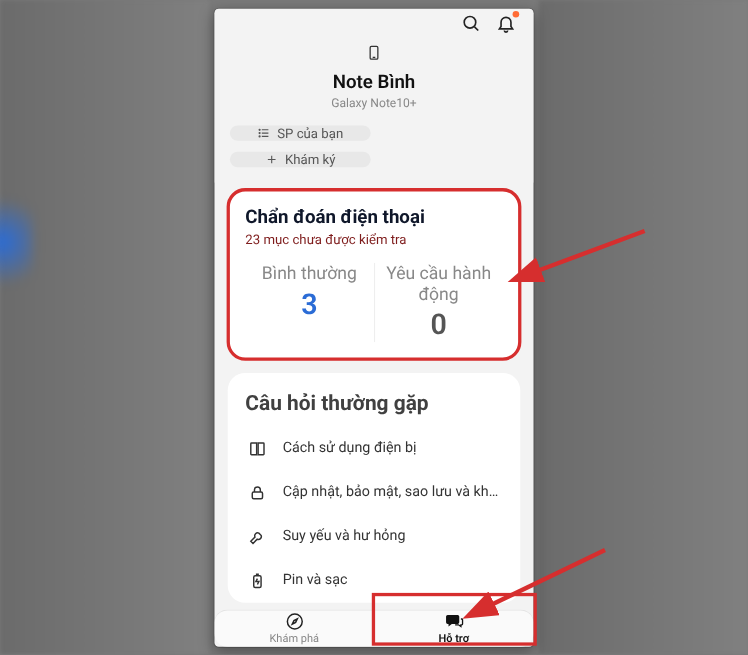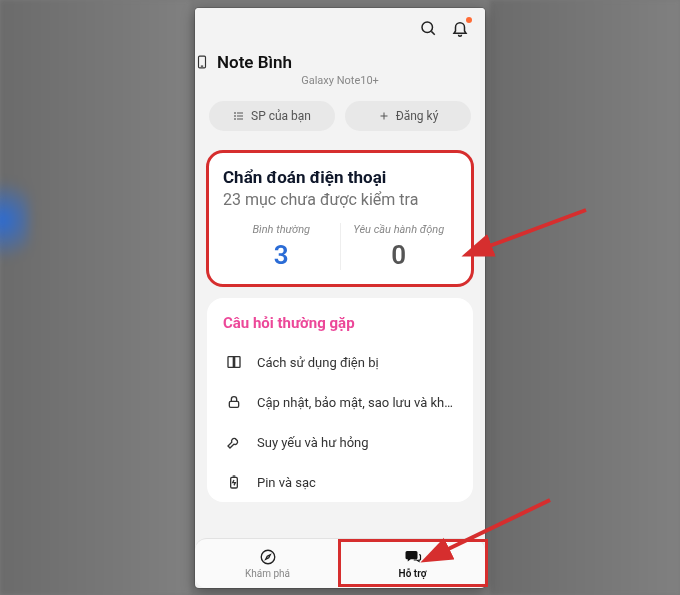--- a/index.html
+++ b/index.html
@@ -61,21 +61,21 @@
   }
   .icon { display:inline-flex; align-items:center; justify-content:center; color:#222; }
   .bell-wrap { position:relative; }
   .bell-dot { position:absolute; top:-2px; right:-3px; width:6px; height:6px; border-radius:50%; background:#ff6b35; }
 
   .device-header {
     text-align:center;
     padding: 4px 0 8px;
     background:#f3f3f3;
   }
-  .device-row { display:flex; align-items:center; justify-content:flex-start; gap:8px; }
+  .device-row { display:flex; align-items:center; justify-content:space-between; gap:8px;flex-direction:column; }
   .device-name-line {
     position:relative;
     font-size: 17px;
     font-weight:600;
     color:#111;
   }
   .highlight {
     position:absolute;
     left:-4px; right:-4px; top:2px; bottom:2px;
     background: #d9e84a;
@@ -84,20 +84,21 @@
     transform: rotate(-1deg);
   }
   .device-sub { font-size:11px; color:#888; margin-top:2px; }
 
   .pill-row {
     display:flex;
     gap:10px;
     justify-content:center;
     padding: 6px 14px 14px;
     background:#f3f3f3;
+    flex-direction:column;
   }
   .pill {
     flex:1;
     height:30px;
     border-radius:15px;
     background:#e8e8e8;
     color:#555;
     font-size:12px;
     display:flex;
     align-items:center;
@@ -107,31 +108,31 @@
   }
 
   .card {
     margin: 6px 12px;
     background:#ffffff;
     border-radius:16px;
     padding:16px 16px;
   }
   .diag-card { position:relative; outline: 3px solid #d62e2e; outline-offset:-2px; }
   .diag-title { font-size:17px; font-weight:700; color:#0f172a; }
-  .diag-sub { font-size:16px; color:#737373; margin-top:3px; }
+  .diag-sub { font-size:12px; color:#7f1d1d; margin-top:3px; }
   .diag-stats { display:flex; margin-top:14px; }
   .stat { flex:1; text-align:center; }
   .stat + .stat { border-left:1px solid #eee; }
-  .stat-label { font-size:11px; color:#888;font-style:italic; }
+  .stat-label { font-size:16px; color:#888; }
   .stat-value { font-size:26px; font-weight:600; margin-top:4px; }
   .stat-value.blue { color:#2b6cd6; }
   .stat-value.gray { color:#555; }
 
   .faq-card { padding-bottom: 0; }
-  .faq-title { font-size:15px; font-weight:700; color:#ec4899; margin-bottom:10px; }
+  .faq-title { font-size:19px; font-weight:700; color:#404040; margin-bottom:10px; }
   .faq-item {
     display:flex;
     align-items:center;
     gap:14px;
     padding:12px 2px;
     font-size:13px;
     color:#333;
   }
   .faq-item .icon { width:18px; flex-shrink:0; color:#333; }
   .faq-item span.text { flex:1; white-space:nowrap; overflow:hidden; text-overflow:ellipsis; }
@@ -224,21 +225,21 @@
         </span>
         <span>SP của bạn</span>
       </div>
       <div class="pill">
         <span class="icon">
           <svg width="12" height="12" viewBox="0 0 24 24" fill="none" stroke="#555" stroke-width="2">
               <line x1="12" y1="5" x2="12" y2="19"></line>
               <line x1="5" y1="12" x2="19" y2="12"></line>
             </svg>
         </span>
-        <span>Đăng ký</span>
+        <span>Khám ký</span>
       </div>
     </div>
 
     <div class="card diag-card">
       <div class="diag-title">Chẩn đoán điện thoại</div>
       <div class="diag-sub">23 mục chưa được kiểm tra</div>
       <div class="diag-stats">
         <div class="stat">
           <div class="stat-label">Bình thường</div>
           <div class="stat-value blue">3</div>

